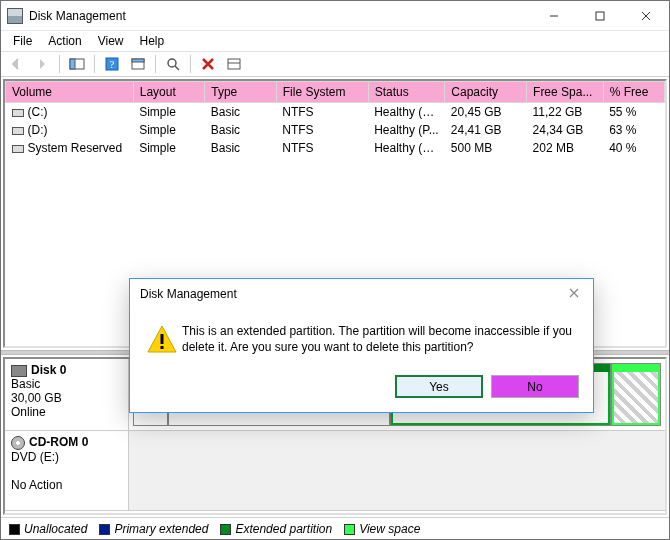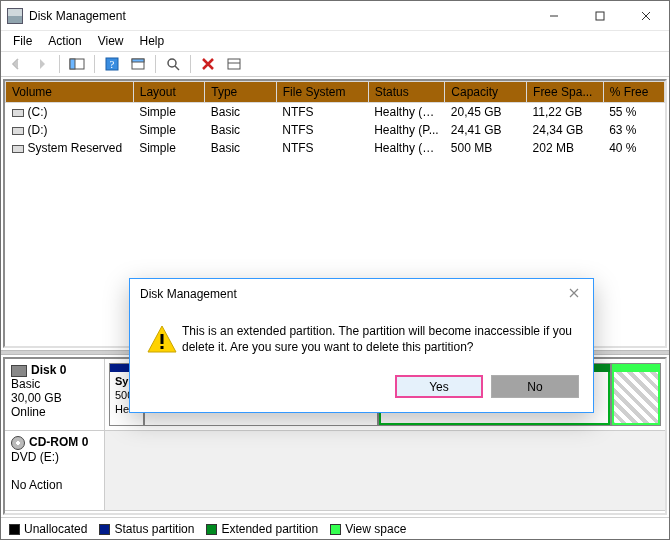--- a/index.html
+++ b/index.html
@@ -100,21 +100,21 @@
     width: 100%;
     border-collapse: collapse;
     table-layout: fixed;
     font-size: 12px;
   }
   table.volumes th {
     text-align: left;
     font-weight: normal;
     padding: 3px 6px;
     border: 1px solid #d8d8d8;
-    background: #a16207;
+    background: #f9a8d4;
     position: sticky; top:0;
   }
   table.volumes td {
     padding: 2px 6px;
     white-space: nowrap;
     overflow: hidden;
     text-overflow: ellipsis;
   }
   .vol-icon {
     display:inline-block; width:12px; height:8px;
@@ -130,21 +130,21 @@
     background: #fff;
     overflow: hidden;
     position: relative;
   }
   .disk-row {
     display:flex;
     height: 72px;
     border-bottom: 1px solid #ccc;
   }
   .disk-label {
-    width: 100px;
+    width: 124px;
     border-right: 1px solid #ccc;
     padding: 4px 6px;
     background: #fff;
   }
   .disk-label .dl-icon {
     display:inline-block; width:16px; height:12px;
     background: #888; border:1px solid #444;
     margin-right:4px; vertical-align:middle;
   }
   .disk-label .dl-icon.cd {
@@ -179,20 +179,21 @@
   .part.hatched-border { box-shadow: inset 0 0 0 2px #00b020; }
   
   .legend {
     height: 22px;
     border-top:1px solid #d0d0d0;
     display:flex;
     align-items:center;
     padding: 0 8px;
     gap: 12px;
     font-size:12px;
+    font-style:italic;
   }
   .swatch { width:11px; height:11px; display:inline-block; margin-right:4px; vertical-align:middle; border:1px solid #333;}
   .swatch.black{background:#000;}
   .swatch.navy{background:#001b8a;}
   .swatch.green{background:#008a20;}
   .swatch.lgreen{background:#35ff50;}
   
   .dialog {
     position:absolute;
     left:128px; top:277px;
@@ -213,25 +214,25 @@
     font-size:12px; line-height:1.35;
   }
   .warn-icon svg{ width:32px; height:32px; }
   .dialog .dbtns{
     display:flex; justify-content:flex-end;
     gap:8px; padding: 14px 14px 14px;
   }
   .dialog button{
     width:88px; height:23px;
     font: inherit;
-    background:#a3a3a3; border:1px solid #adadad;
+    background:#d946ef; border:1px solid #adadad;
     cursor:pointer;
   }
   .dialog button.primary{
-    border:2px solid #ec4899;
+    border:2px solid #15803d;
     background:#e5f1fb;
   }
 </style>
 </head>
 <body>
 
 <div class="window">
 
   <div class="titlebar">
     <span class="app-icon"></span>
@@ -409,21 +410,21 @@
         <span class="dl-icon cd"></span><b>CD-ROM 0</b><br>
         <span>DVD (E:)</span><br><br>
         <span>No Action</span>
       </div>
       <div class="parts" style="background:#f0f0f0"></div>
     </div>
   </div>
 
   <div class="legend">
     <span><span class="swatch black"></span><span>Unallocated</span></span>
-    <span><span class="swatch navy"></span><span>Status partition</span></span>
+    <span><span class="swatch navy"></span><span>Primary extended</span></span>
     <span><span class="swatch green"></span><span>Extended partition</span></span>
     <span><span class="swatch lgreen"></span><span>View space</span></span>
   </div>
 
   <div class="dialog">
     <div class="dtitle">
       <span>Disk Management</span>
       <span class="dclose">
         <svg width="10" height="10" viewBox="0 0 10 10">
             <path d="M1 1 L9 9 M9 1 L1 9" stroke="#888" stroke-width="1.2"></path>

